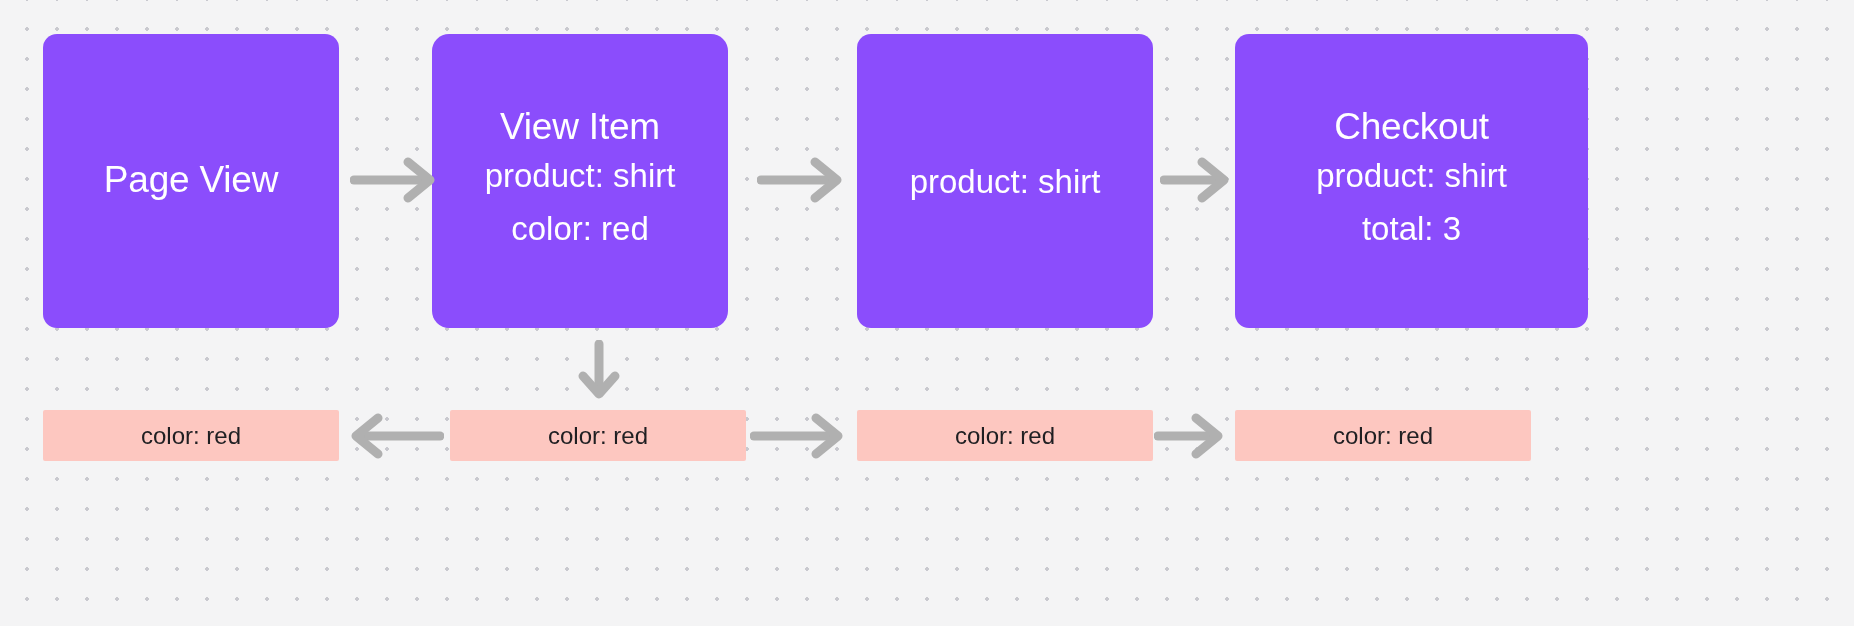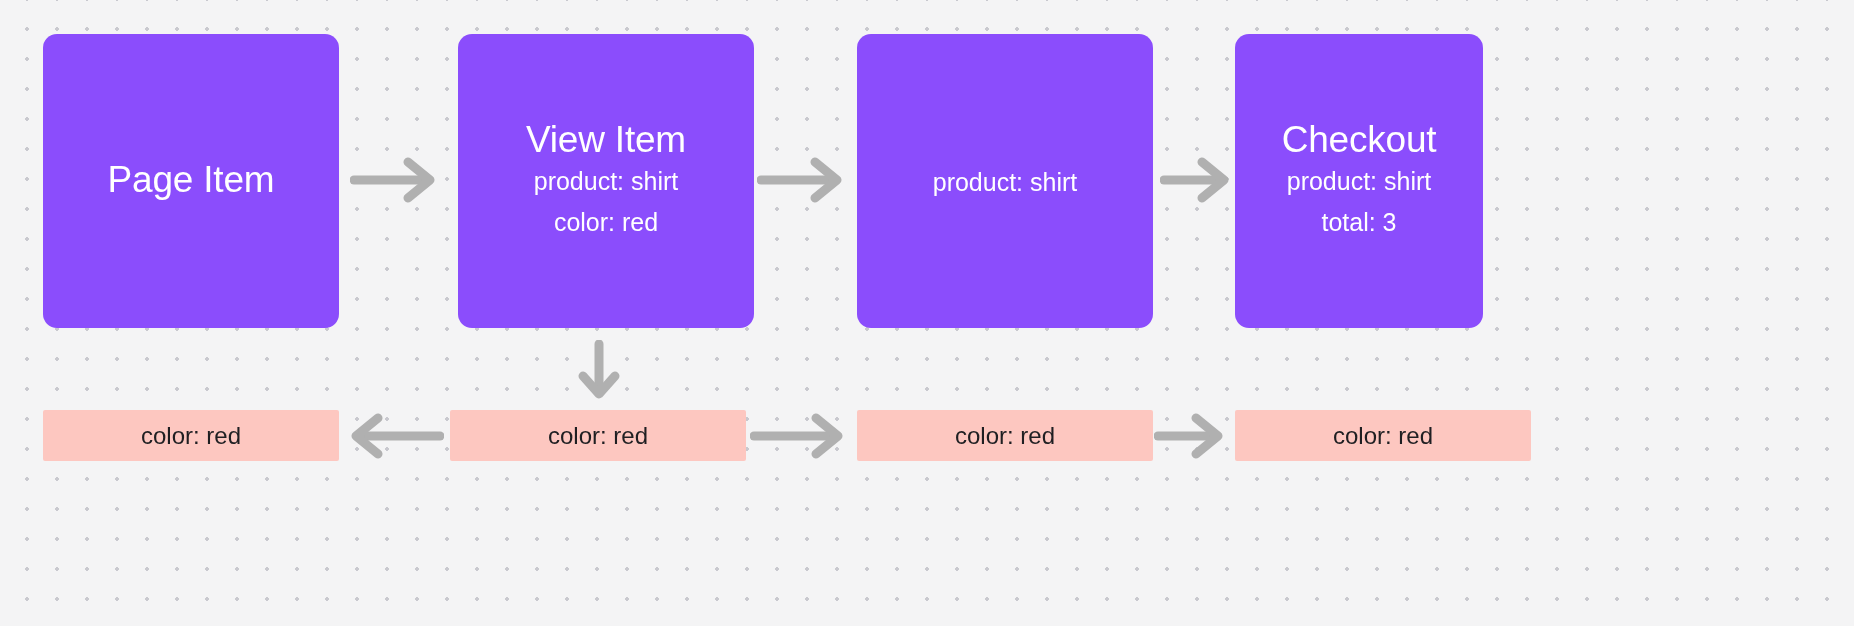--- a/index.html
+++ b/index.html
@@ -42,36 +42,36 @@
     padding: 0 10px;
   }
   .event-title {
     font-size: 37px;
     line-height: 1.08;
     font-weight: 400;
     letter-spacing: -0.2px;
     white-space: nowrap;
   }
   .event-prop {
-    font-size: 25px;
+    font-size: 33px;
     line-height: 1.62;
     font-weight: 400;
     white-space: nowrap;
   }
   .event-props {
     display: flex;
     flex-direction: column;
     align-items: center;
     margin-top: 2px;
   }
 
   #node-0 { left: 43px;   }
-  #node-1 { left: 458px;  }
+  #node-1 { left: 432px; border-radius: 17px;  }
   #node-2 { left: 857px;  }
-  #node-3 { left: 1235px; width: 248px; }
+  #node-3 { left: 1235px; width: 353px; }
 
   
   .prop-node {
     position: absolute;
     top: 410px;
     height: 51px;
     background: #fdc7c0;
     border-radius: 2px;
     display: flex;
     align-items: center;
@@ -104,21 +104,21 @@
   #edge-p1-p0 { left: 340px;  top: 413px; }
   #edge-p2-p3 { left: 1154px; top: 413px; }
   #edge-p2-p2b { left: 750px; top: 413px; }
 </style>
 </head>
 <body>
 
 <div id="canvas">
 
   <div class="event-node" id="node-0">
-    <div class="event-title">Page Item</div>
+    <div class="event-title">Page View</div>
     <div class="event-props"></div>
   </div>
 
   <div class="event-node" id="node-1">
     <div class="event-title">View Item</div>
     <div class="event-props">
       <div class="event-prop">product: shirt</div>
       <div class="event-prop">color: red</div>
     </div>
   </div>

